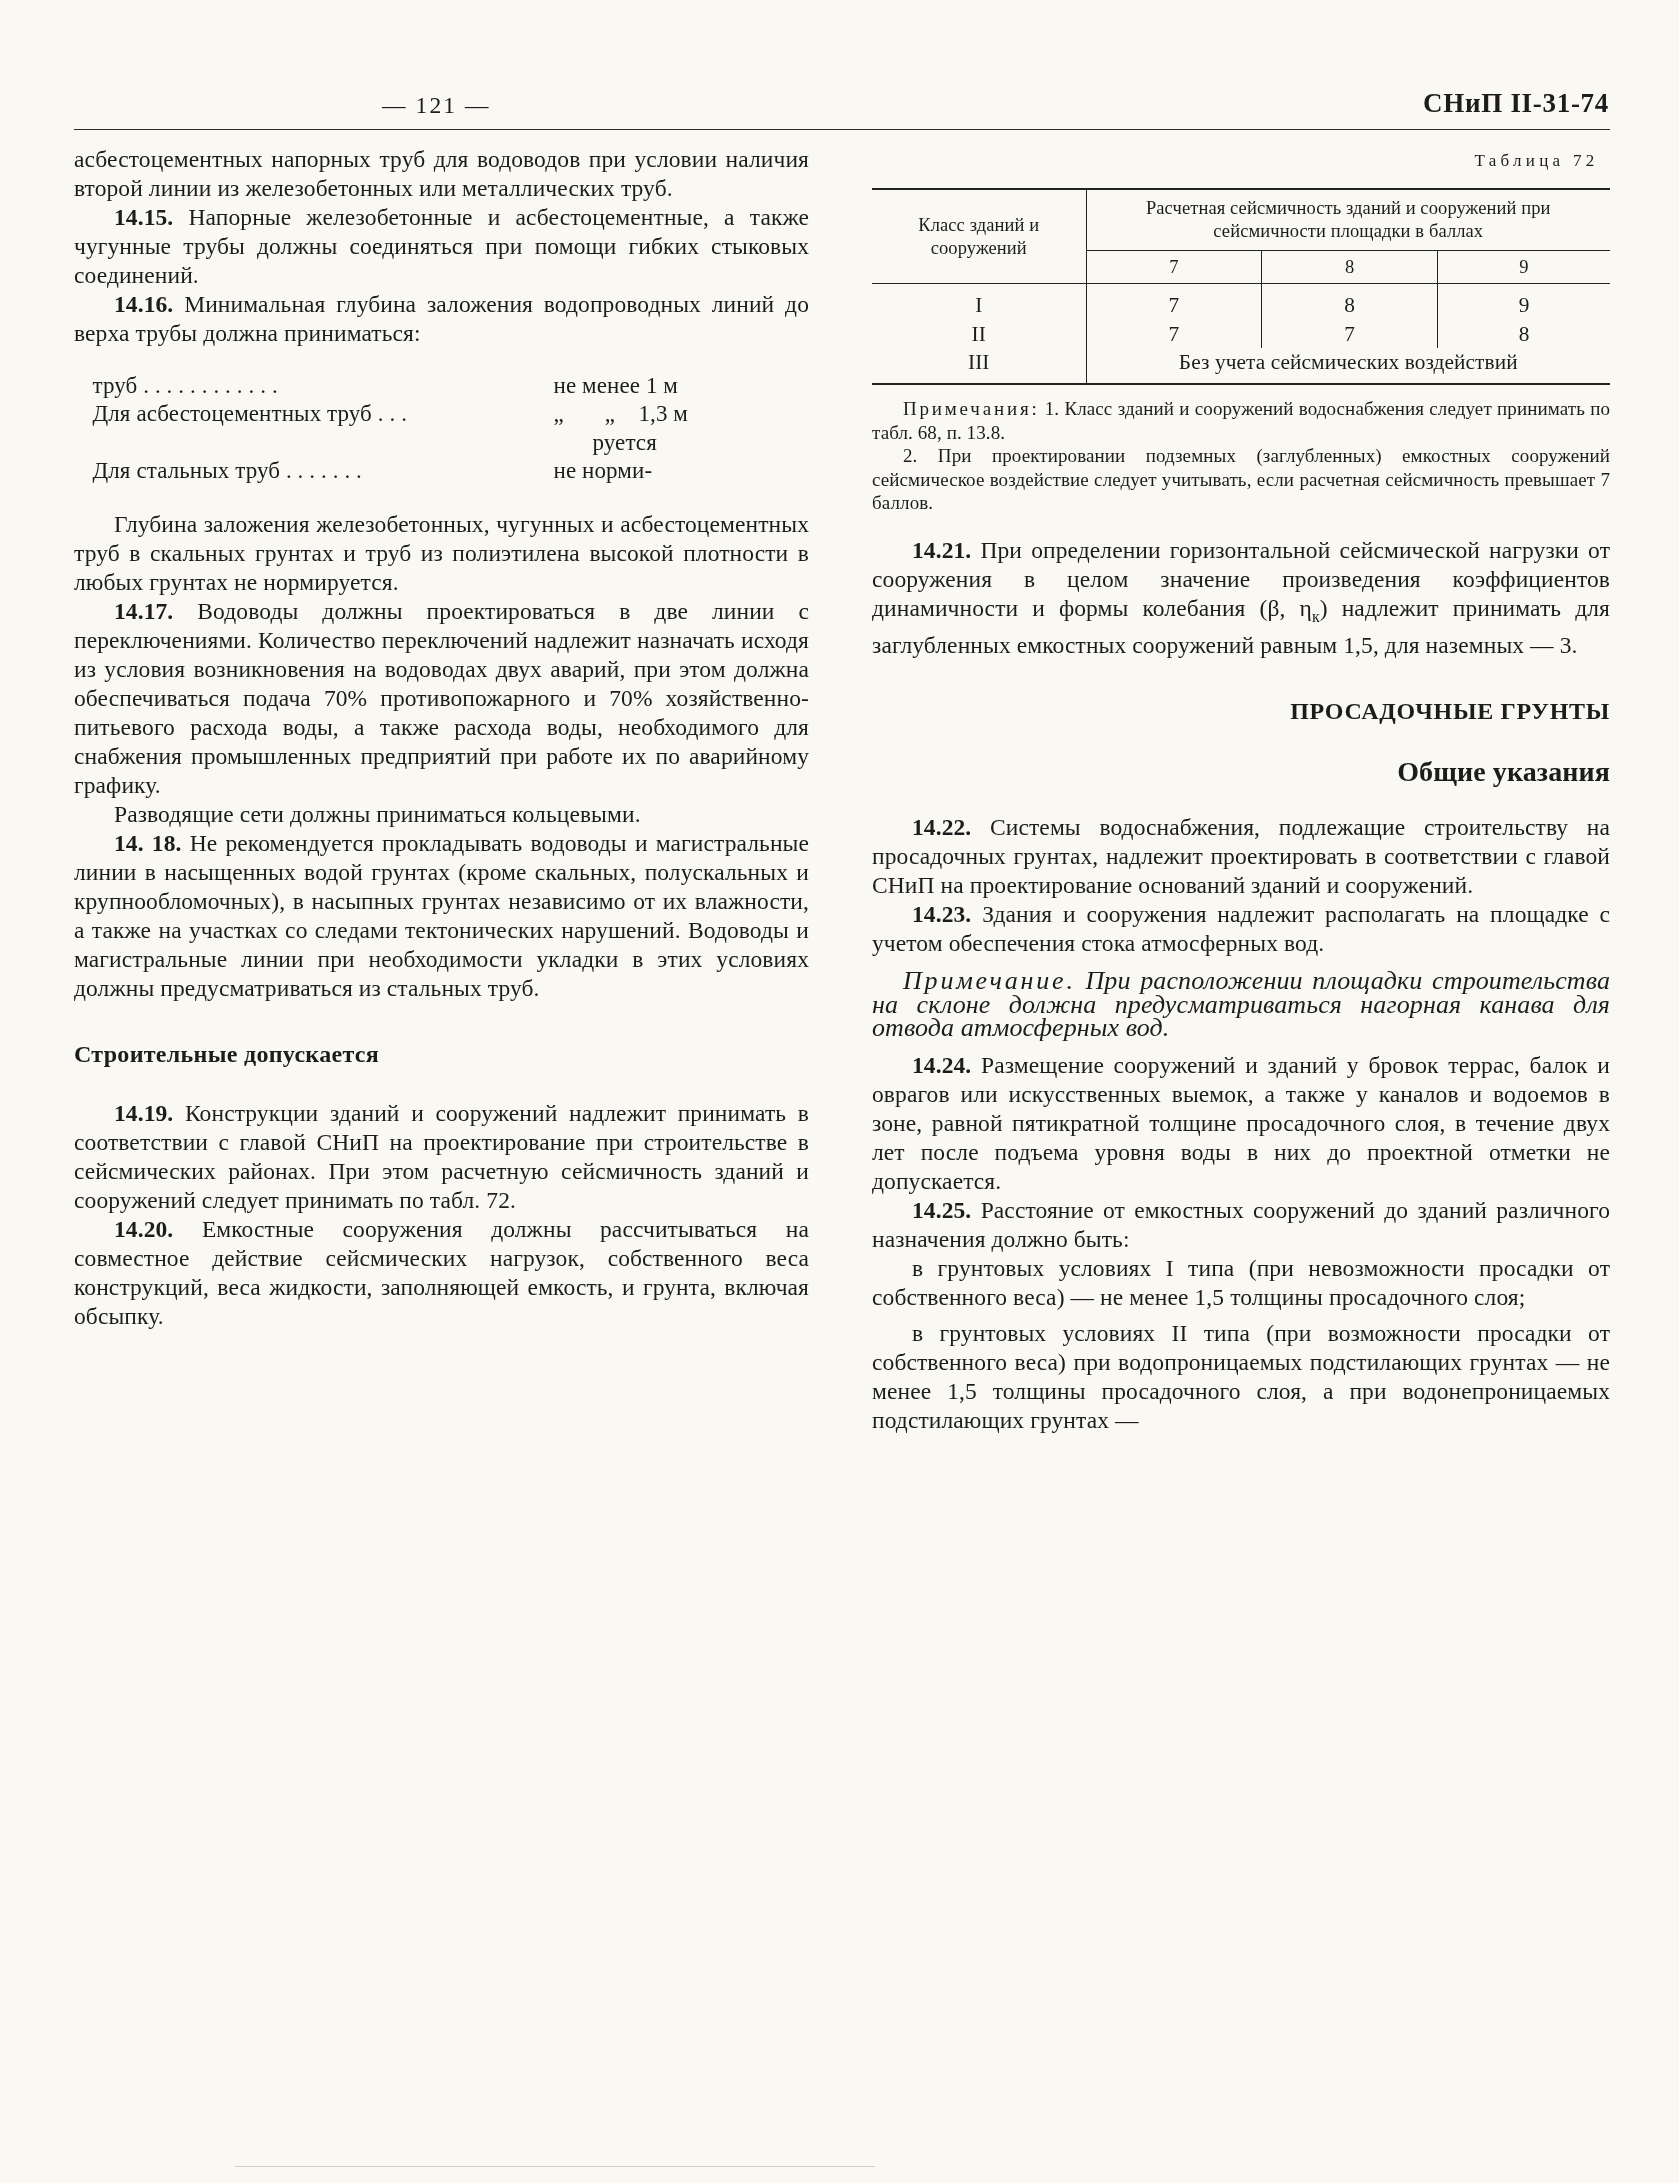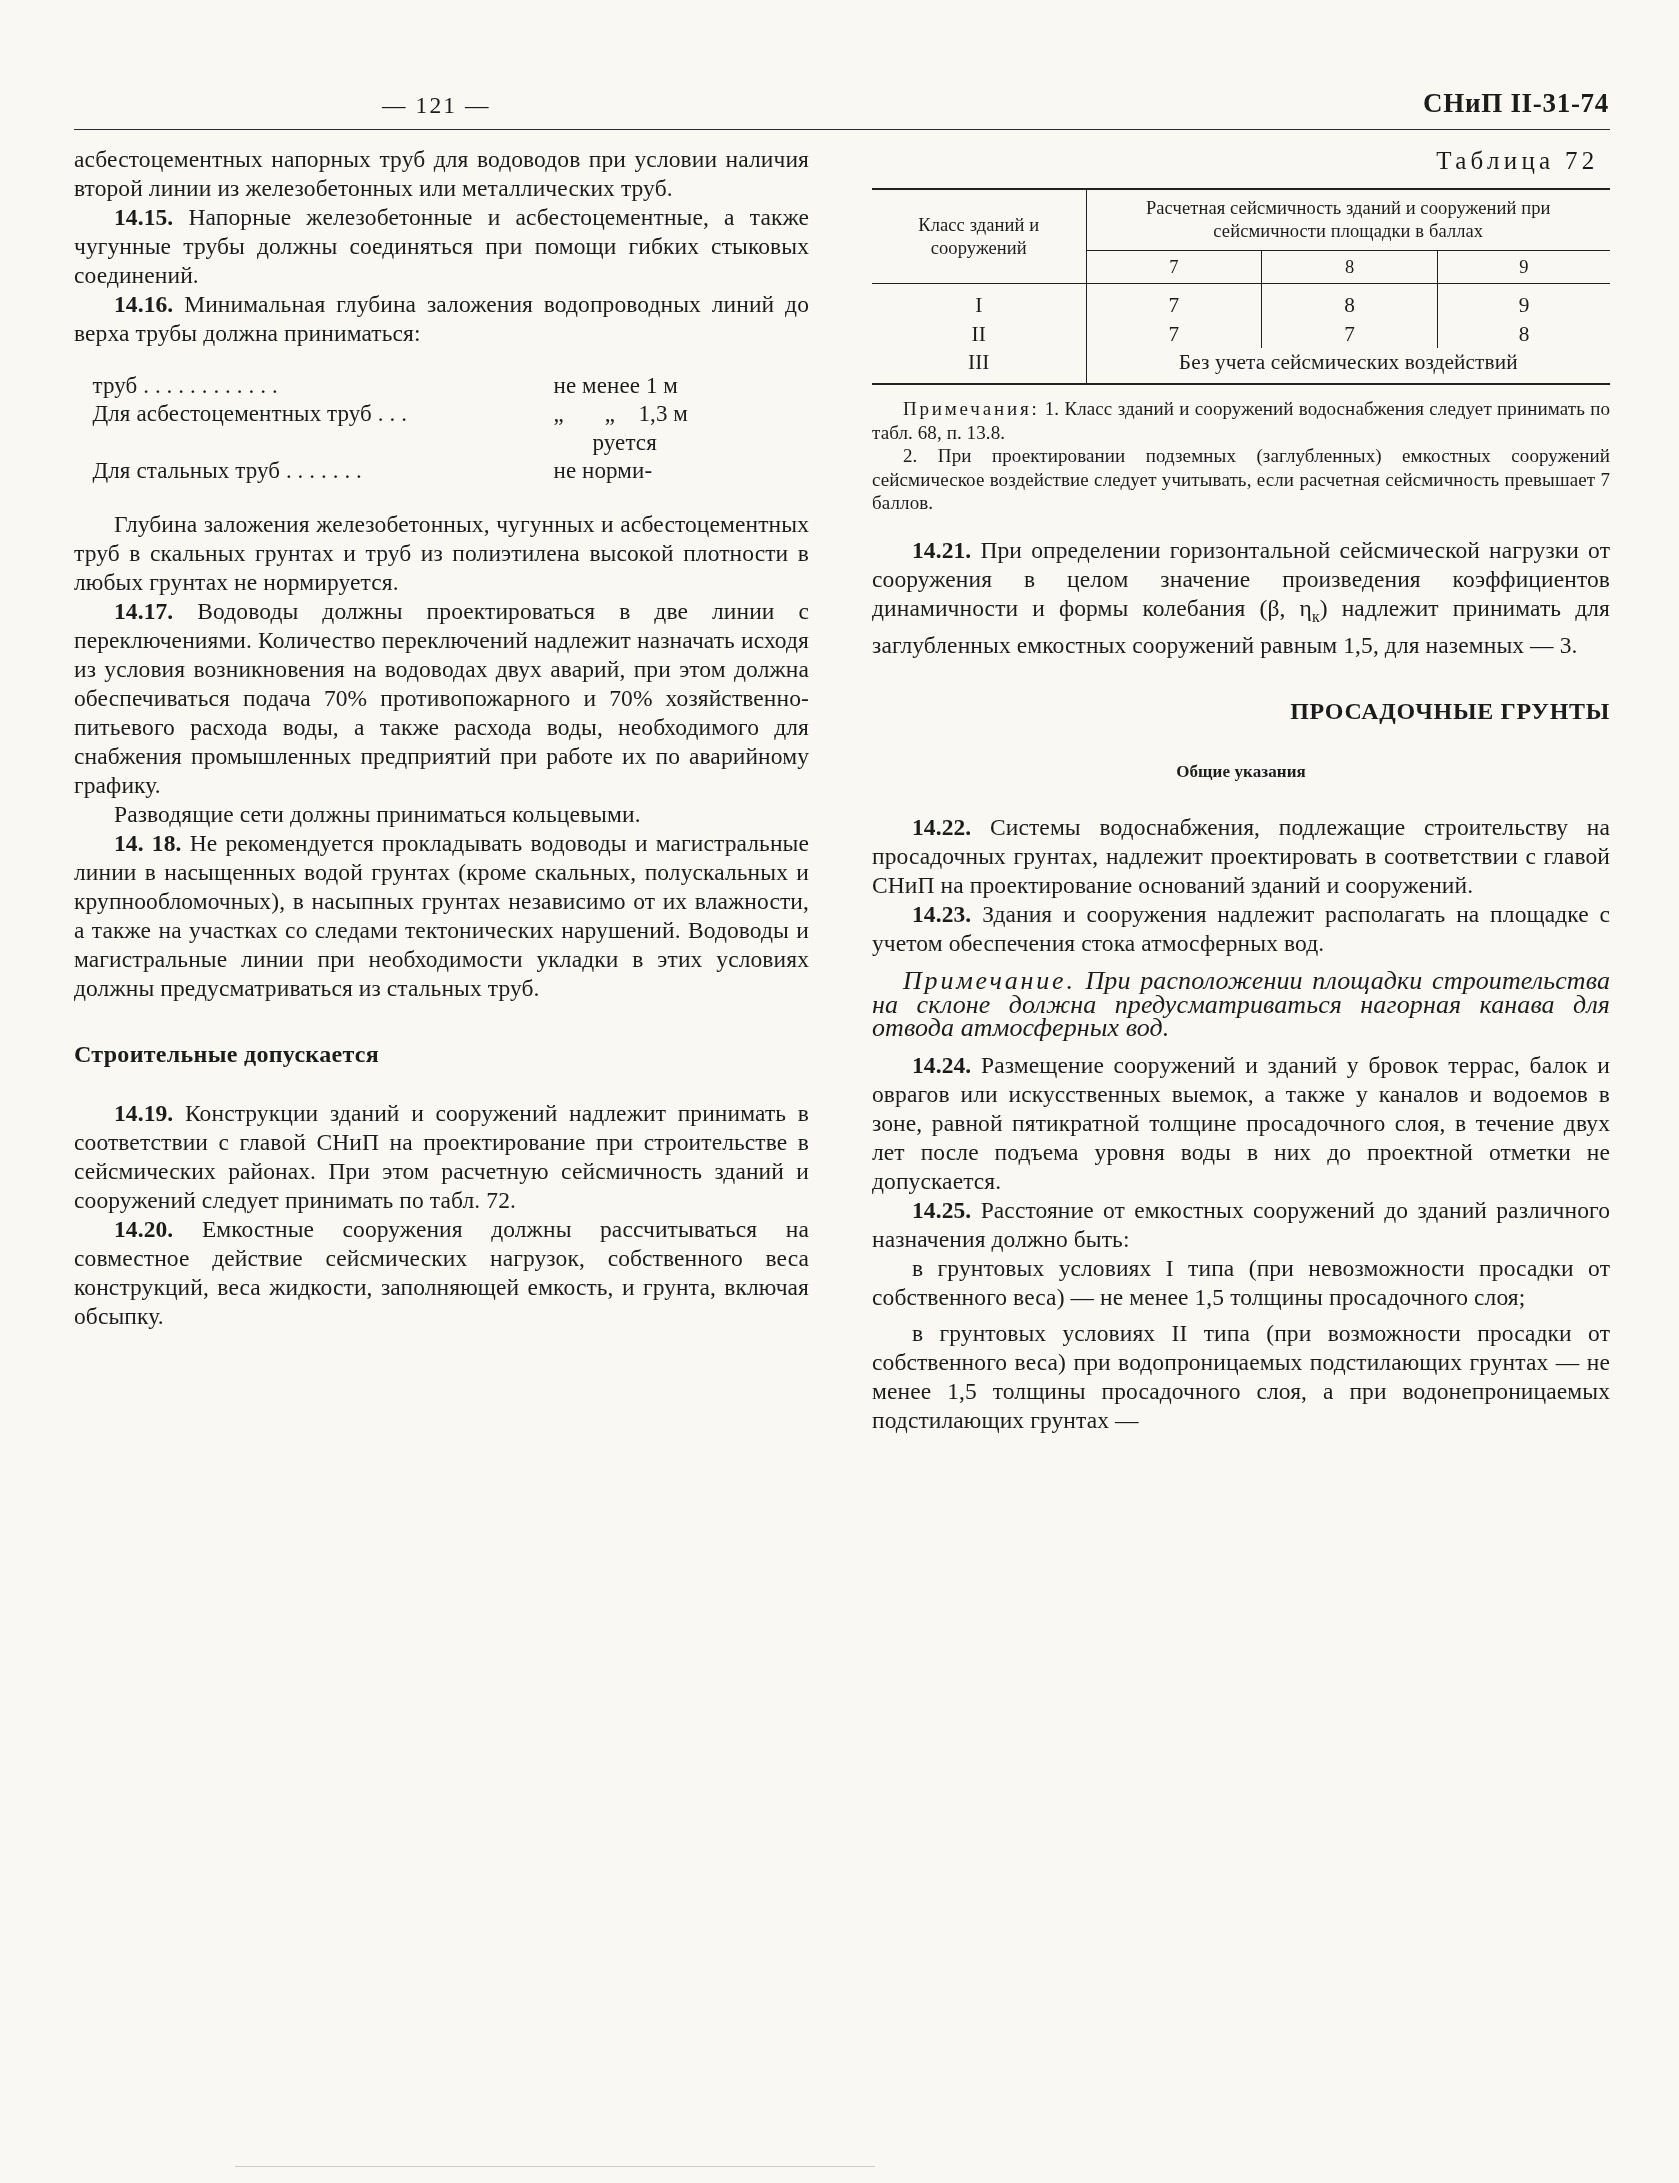--- a/index.html
+++ b/index.html
@@ -27,25 +27,25 @@
   .gap-top { margin-top:7.1px; }
 
   
   .spec { margin:24px 0 24px 18.5px; font-size:23px; line-height:28.4px; text-align:left; }
   .spec-row { position:relative; min-height:28.4px; white-space:pre; }
   .spec-value { position:absolute; left:461px; top:0; white-space:pre; }
   .spec-row.cont .spec-value { left:500px; }
 
   
   h3.sec { font-size:24px; font-weight:bold; text-align:left; margin:37px 0 30px; letter-spacing:0.3px; }
-  h4.subsec { font-size:17px; font-weight:bold; text-align:center; margin:31px 0 27px; }
+  h4.subsec { font-size:28px; font-weight:bold; text-align:right; margin:31px 0 27px; }
   h3.caps { letter-spacing:0.7px;text-align:right; }
 
   
-  .tbl-caption { text-align:right; font-size:25px; letter-spacing:4.3px; margin:1.4px 11.4px 12.8px 0; }
+  .tbl-caption { text-align:right; font-size:17px; letter-spacing:4.3px; margin:1.4px 11.4px 12.8px 0; }
   table.t72 { width:100%; border-collapse:collapse; font-size:18.5px; line-height:23px;
               border-top:2.1px solid #222; border-bottom:2.1px solid #222; margin-bottom:12.8px; }
   .t72 td { text-align:center; vertical-align:middle; padding:5.7px 8.5px; }
   .t72 td.klass { width:29%; border-right:1.4px solid #222; border-bottom:1.4px solid #222; padding:7.1px 11.4px; }
   .t72 td.seis  { border-bottom:1.4px solid #222; padding:7.1px 14.2px;margin-top:16px; }
   .t72 td.pt    { border-bottom:1.4px solid #222; padding:4.3px 7.1px; }
   .t72 td.pt + td.pt { border-left:1.4px solid #222; }
   .t72 tr.body td { font-size:21.3px; padding:2.8px 7.1px; }
   .t72 tr.body td.rname { border-right:1.4px solid #222; }
   .t72 tr.body td.bval + td.bval { border-left:1.4px solid #222; }

